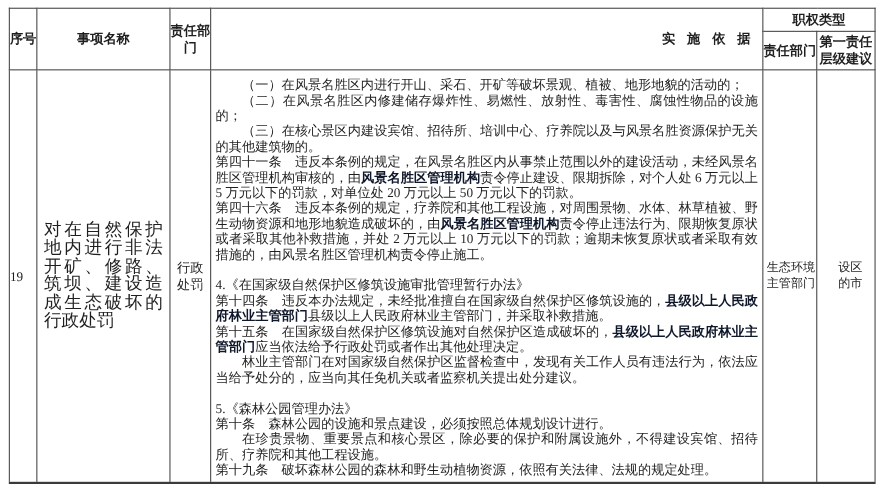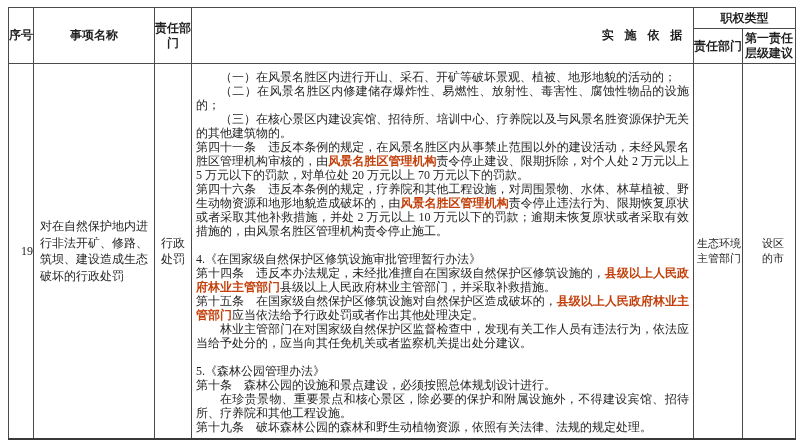--- a/index.html
+++ b/index.html
@@ -34,26 +34,26 @@
   th {
     font-size: 12px;
     font-weight: bold;
     text-align: center;
     vertical-align: middle;
     line-height: 15px;
   }
   th.basis-h { letter-spacing: 0.9em; text-indent: 0.9em; text-align: right; }
   td.c-no {
     font-size: 12px;
-    text-align: right;
+    text-align: left;
     vertical-align: middle;
     font-family: Liberation Serif, serif;
   }
   td.c-name {
-    font-size: 12px;
+    font-size: 16px;
     vertical-align: middle;
     padding: 0 6px;
     text-align: justify;
     line-height: 16.5px;
   }
   td.c-type {
     font-size: 12px;
     text-align: right;
     vertical-align: middle;
     line-height: 16px;
@@ -78,21 +78,21 @@
     font-size: 11px;
     text-align: right;
     vertical-align: middle;
     line-height: 15px;
     padding: 0 11px;
     font-family: Liberation Serif, serif;
   }
   .bp { margin: 0; }
   .bp.indent { text-indent: 2em; }
   .bp.spacer { height: 14px; }
-  .bp b { font-weight: bold; color: #c2410c; }
+  .bp b { font-weight: bold; color: #0f172a; }
 </style>
 </head>
 <body>
 
 <div class="page">
   <table class="doc-table">
     <colgroup>
       <col style="width:25px">
       <col style="width:121px">
       <col style="width:37px">
@@ -113,21 +113,21 @@
       <th>第一责任层级建议</th>
     </tr>
     <tr style="height:371px;">
       <td class="c-no">19</td>
       <td class="c-name">对在自然保护地内进行非法开矿、修路、筑坝、建设造成生态破坏的行政处罚</td>
       <td class="c-type">行政处罚</td>
       <td class="c-basis">
             <p class="bp indent"><span>（一）在风景名胜区内进行开山、采石、开矿等破坏景观、植被、地形地貌的活动的；</span></p>
             <p class="bp indent"><span>（二）在风景名胜区内修建储存爆炸性、易燃性、放射性、毒害性、腐蚀性物品的设施的；</span></p>
             <p class="bp indent"><span>（三）在核心景区内建设宾馆、招待所、培训中心、疗养院以及与风景名胜资源保护无关的其他建筑物的。</span></p>
-            <p class="bp"><span>第四十一条　违反本条例的规定，在风景名胜区内从事禁止范围以外的建设活动，未经风景名胜区管理机构审核的，由</span><b>风景名胜区管理机构</b><span>责令停止建设、限期拆除，对个人处 2 万元以上 5 万元以下的罚款，对单位处 20 万元以上 70 万元以下的罚款。</span></p>
+            <p class="bp"><span>第四十一条　违反本条例的规定，在风景名胜区内从事禁止范围以外的建设活动，未经风景名胜区管理机构审核的，由</span><b>风景名胜区管理机构</b><span>责令停止建设、限期拆除，对个人处 6 万元以上 5 万元以下的罚款，对单位处 20 万元以上 50 万元以下的罚款。</span></p>
             <p class="bp"><span>第四十六条　违反本条例的规定，疗养院和其他工程设施，对周围景物、水体、林草植被、野生动物资源和地形地貌造成破坏的，由</span><b>风景名胜区管理机构</b><span>责令停止违法行为、限期恢复原状或者采取其他补救措施，并处 2 万元以上 10 万元以下的罚款；逾期未恢复原状或者采取有效措施的，由风景名胜区管理机构责令停止施工。</span></p>
             <p class="bp spacer"></p>
             <p class="bp"><span>4.《在国家级自然保护区修筑设施审批管理暂行办法》</span></p>
             <p class="bp"><span>第十四条　违反本办法规定，未经批准擅自在国家级自然保护区修筑设施的，</span><b>县级以上人民政府林业主管部门</b><span>县级以上人民政府林业主管部门，并采取补救措施。</span></p>
             <p class="bp"><span>第十五条　在国家级自然保护区修筑设施对自然保护区造成破坏的，</span><b>县级以上人民政府林业主管部门</b><span>应当依法给予行政处罚或者作出其他处理决定。</span></p>
             <p class="bp indent"><span>林业主管部门在对国家级自然保护区监督检查中，发现有关工作人员有违法行为，依法应当给予处分的，应当向其任免机关或者监察机关提出处分建议。</span></p>
             <p class="bp spacer"></p>
             <p class="bp"><span>5.《森林公园管理办法》</span></p>
             <p class="bp"><span>第十条　森林公园的设施和景点建设，必须按照总体规划设计进行。</span></p>
             <p class="bp indent"><span>在珍贵景物、重要景点和核心景区，除必要的保护和附属设施外，不得建设宾馆、招待所、疗养院和其他工程设施。</span></p>

